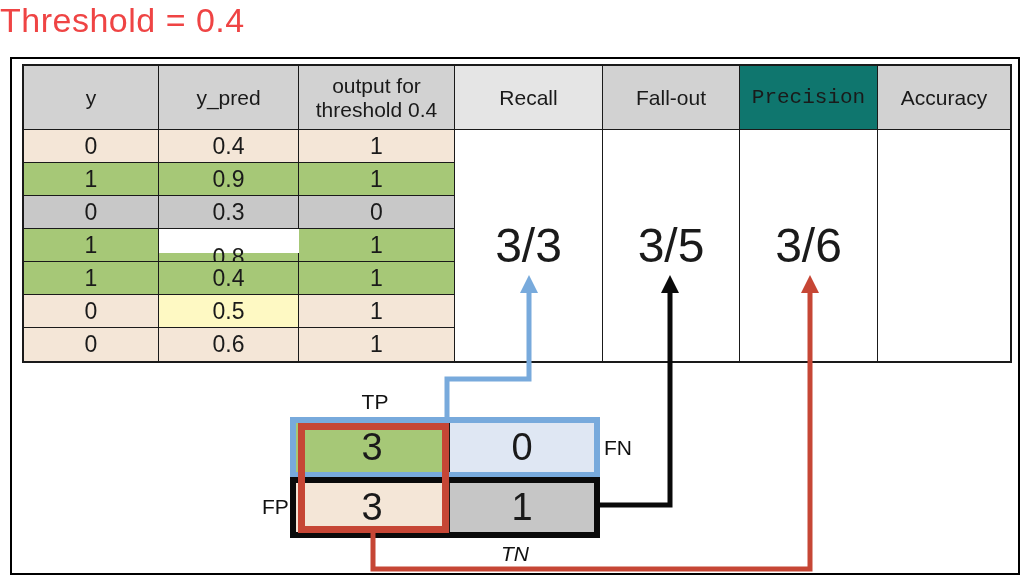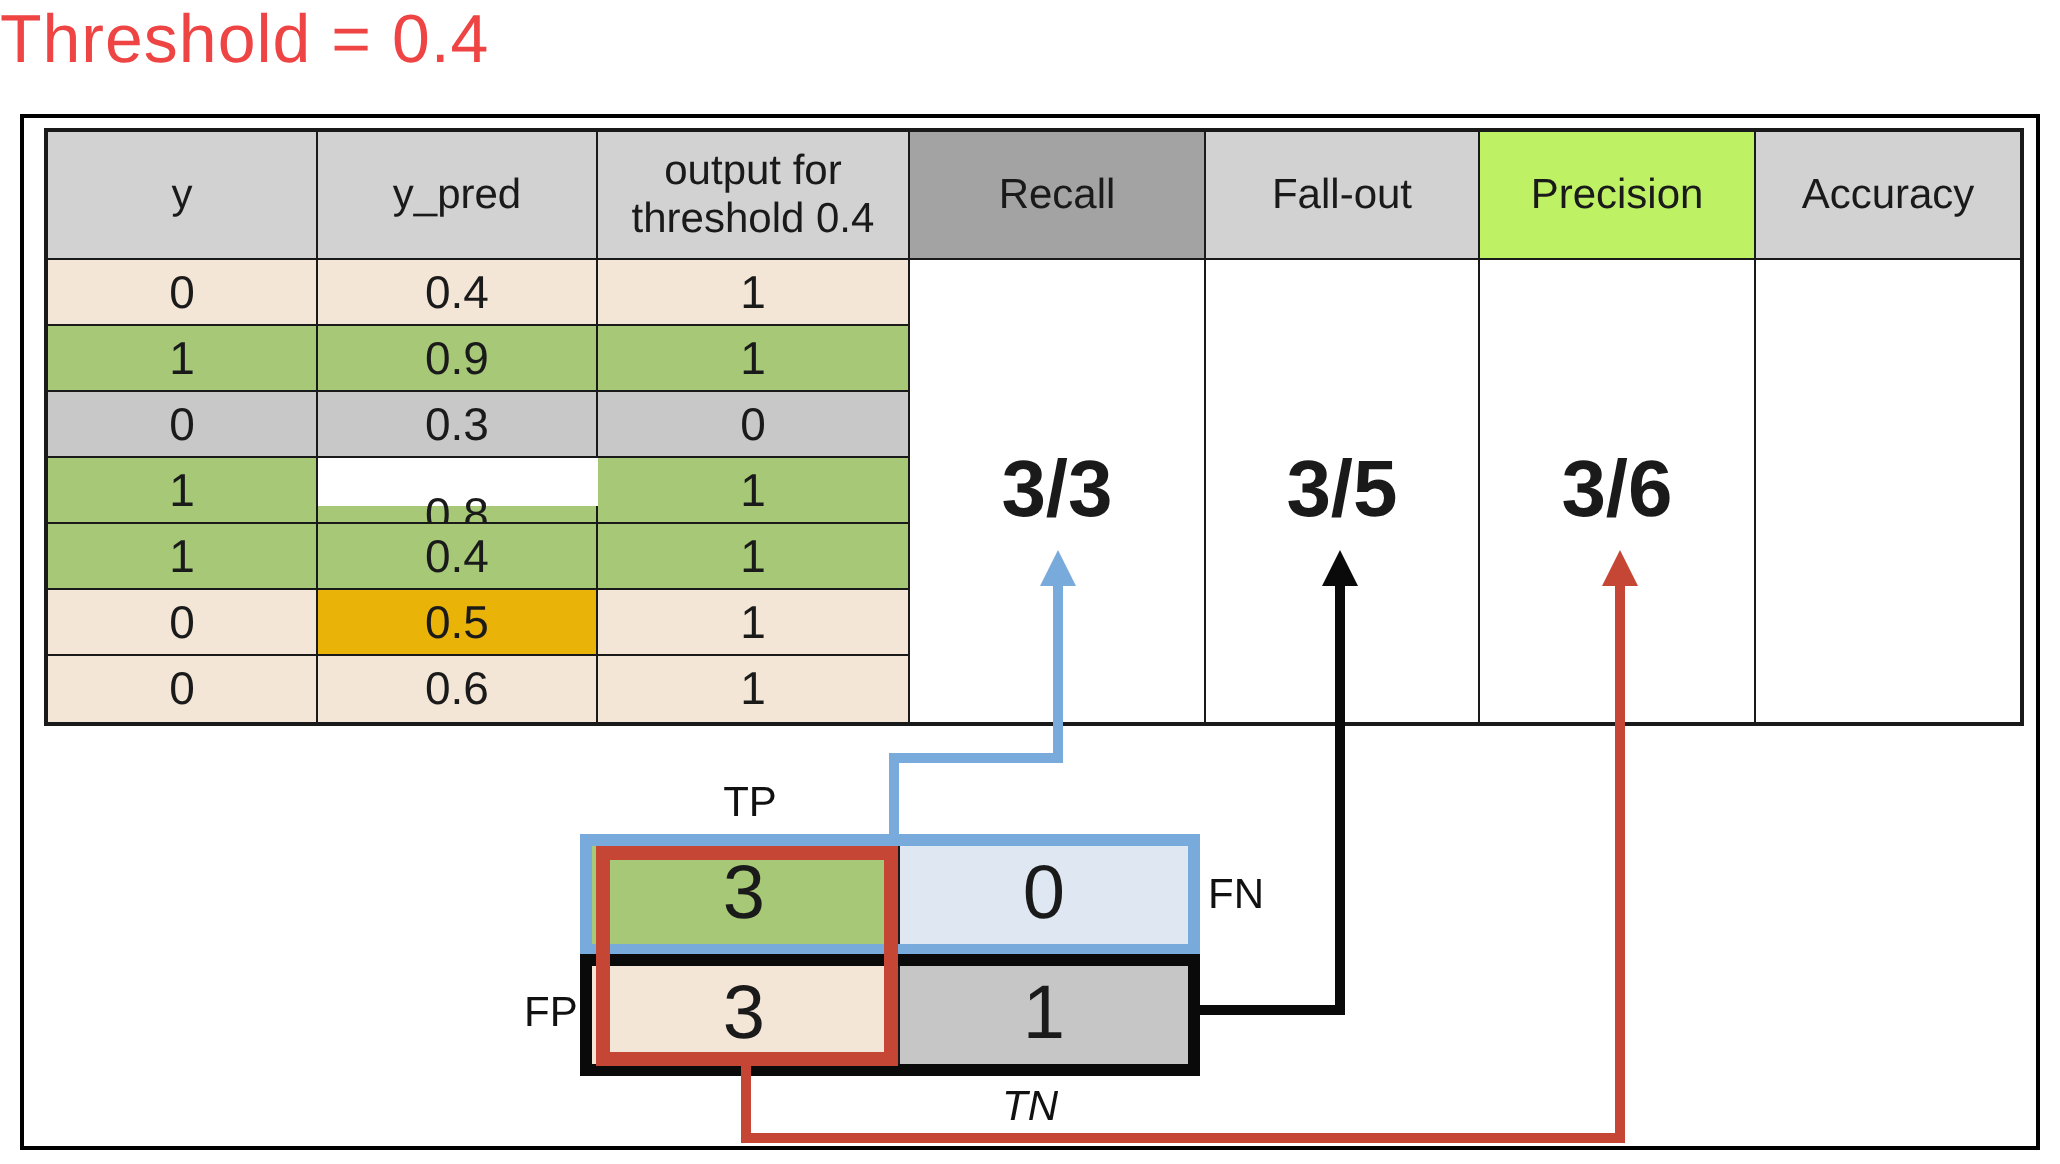--- a/index.html
+++ b/index.html
@@ -31,21 +31,21 @@
   .head{font-size:21px;line-height:1.12;text-align:center;white-space:pre-line;}
   .c7{border-right:none;}
   .r0{grid-row:1;}
   .r1{grid-row:2;}.r2{grid-row:3;}.r3{grid-row:4;}.r4{grid-row:5;}
   .r5{grid-row:6;}.r6{grid-row:7;}.r7{grid-row:8;}
   .r7{border-bottom:none;}
   .col1{grid-column:1;}.col2{grid-column:2;}.col3{grid-column:3;}
   .col4{grid-column:4;}.col5{grid-column:5;}.col6{grid-column:6;}.col7{grid-column:7;}
   .mcell{
     grid-row:2/9;border-bottom:none;background:#fff;
-    font-size:40px;font-weight:bold;
+    font-size:48px;font-weight:normal;
   }
   
   .mx-row{
     position:absolute;left:290px;width:310px;height:61px;
     box-sizing:border-box;display:flex;background:#fff;border-style:solid;border-width:6px;
   }
   .mx-top{top:417px;}
   .mx-bottom{top:477px;}
   .mx-cell{display:flex;align-items:center;justify-content:center;font-size:38px;}
   .mx-left{width:152px;}
@@ -70,23 +70,23 @@
   <div class="title">Threshold = 0.4</div>
 
   <div class="outer-box"></div>
 
   <div class="main-table">
 
     <div class="cell head r0 col1" style="background-color: rgb(210, 210, 210);">y</div>
     <div class="cell head r0 col2" style="background-color: rgb(210, 210, 210);">y_pred</div>
     <div class="cell head r0 col3" style="background-color: rgb(210, 210, 210);">output for
 threshold 0.4</div>
-    <div class="cell head r0 col4" style="background-color: #a3a3a3;">Recall</div>
+    <div class="cell head r0 col4" style="background-color: #e5e5e5;">Recall</div>
     <div class="cell head r0 col5" style="background-color: rgb(210, 210, 210);">Fall-out</div>
-    <div class="cell head r0 col6" style="background-color: #bef264;">Precision</div>
+    <div class="cell head r0 col6" style="background-color: #0f766e; font-family: Liberation Mono, monospace;">Precision</div>
     <div class="cell head r0 col7 c7" style="background-color: rgb(210, 210, 210);">Accuracy</div>
 
     <div class="cell r1 col1" style="background-color: rgb(244, 230, 215);">0</div>
     <div class="cell r1 col2" style="background-color: rgb(244, 230, 215);">0.4</div>
     <div class="cell r1 col3" style="background-color: rgb(244, 230, 215);">1</div>
 
     <div class="cell r2 col1" style="background-color: rgb(166, 200, 119);">1</div>
     <div class="cell r2 col2" style="background-color: rgb(166, 200, 119);">0.9</div>
     <div class="cell r2 col3" style="background-color: rgb(166, 200, 119);">1</div>
 
@@ -96,21 +96,21 @@
 
     <div class="cell r4 col1" style="background-color: rgb(166, 200, 119);">1</div>
     <div class="cell r4 col2" style="background-color: rgb(166, 200, 119); margin-top: 24px;">0.8</div>
     <div class="cell r4 col3" style="background-color: rgb(166, 200, 119);">1</div>
 
     <div class="cell r5 col1" style="background-color: rgb(166, 200, 119);">1</div>
     <div class="cell r5 col2" style="background-color: rgb(166, 200, 119);">0.4</div>
     <div class="cell r5 col3" style="background-color: rgb(166, 200, 119);">1</div>
 
     <div class="cell r6 col1" style="background-color: rgb(244, 230, 215);">0</div>
-    <div class="cell r6 col2" style="background-color: #eab308;">0.5</div>
+    <div class="cell r6 col2" style="background-color: #fef9c3;">0.5</div>
     <div class="cell r6 col3" style="background-color: rgb(244, 230, 215);">1</div>
 
     <div class="cell r7 col1" style="background-color: rgb(244, 230, 215);">0</div>
     <div class="cell r7 col2" style="background-color: rgb(244, 230, 215);">0.6</div>
     <div class="cell r7 col3" style="background-color: rgb(244, 230, 215);">1</div>
 
     <div class="cell mcell col4">3/3</div>
     <div class="cell mcell col5">3/5</div>
     <div class="cell mcell col6">3/6</div>
   </div>

